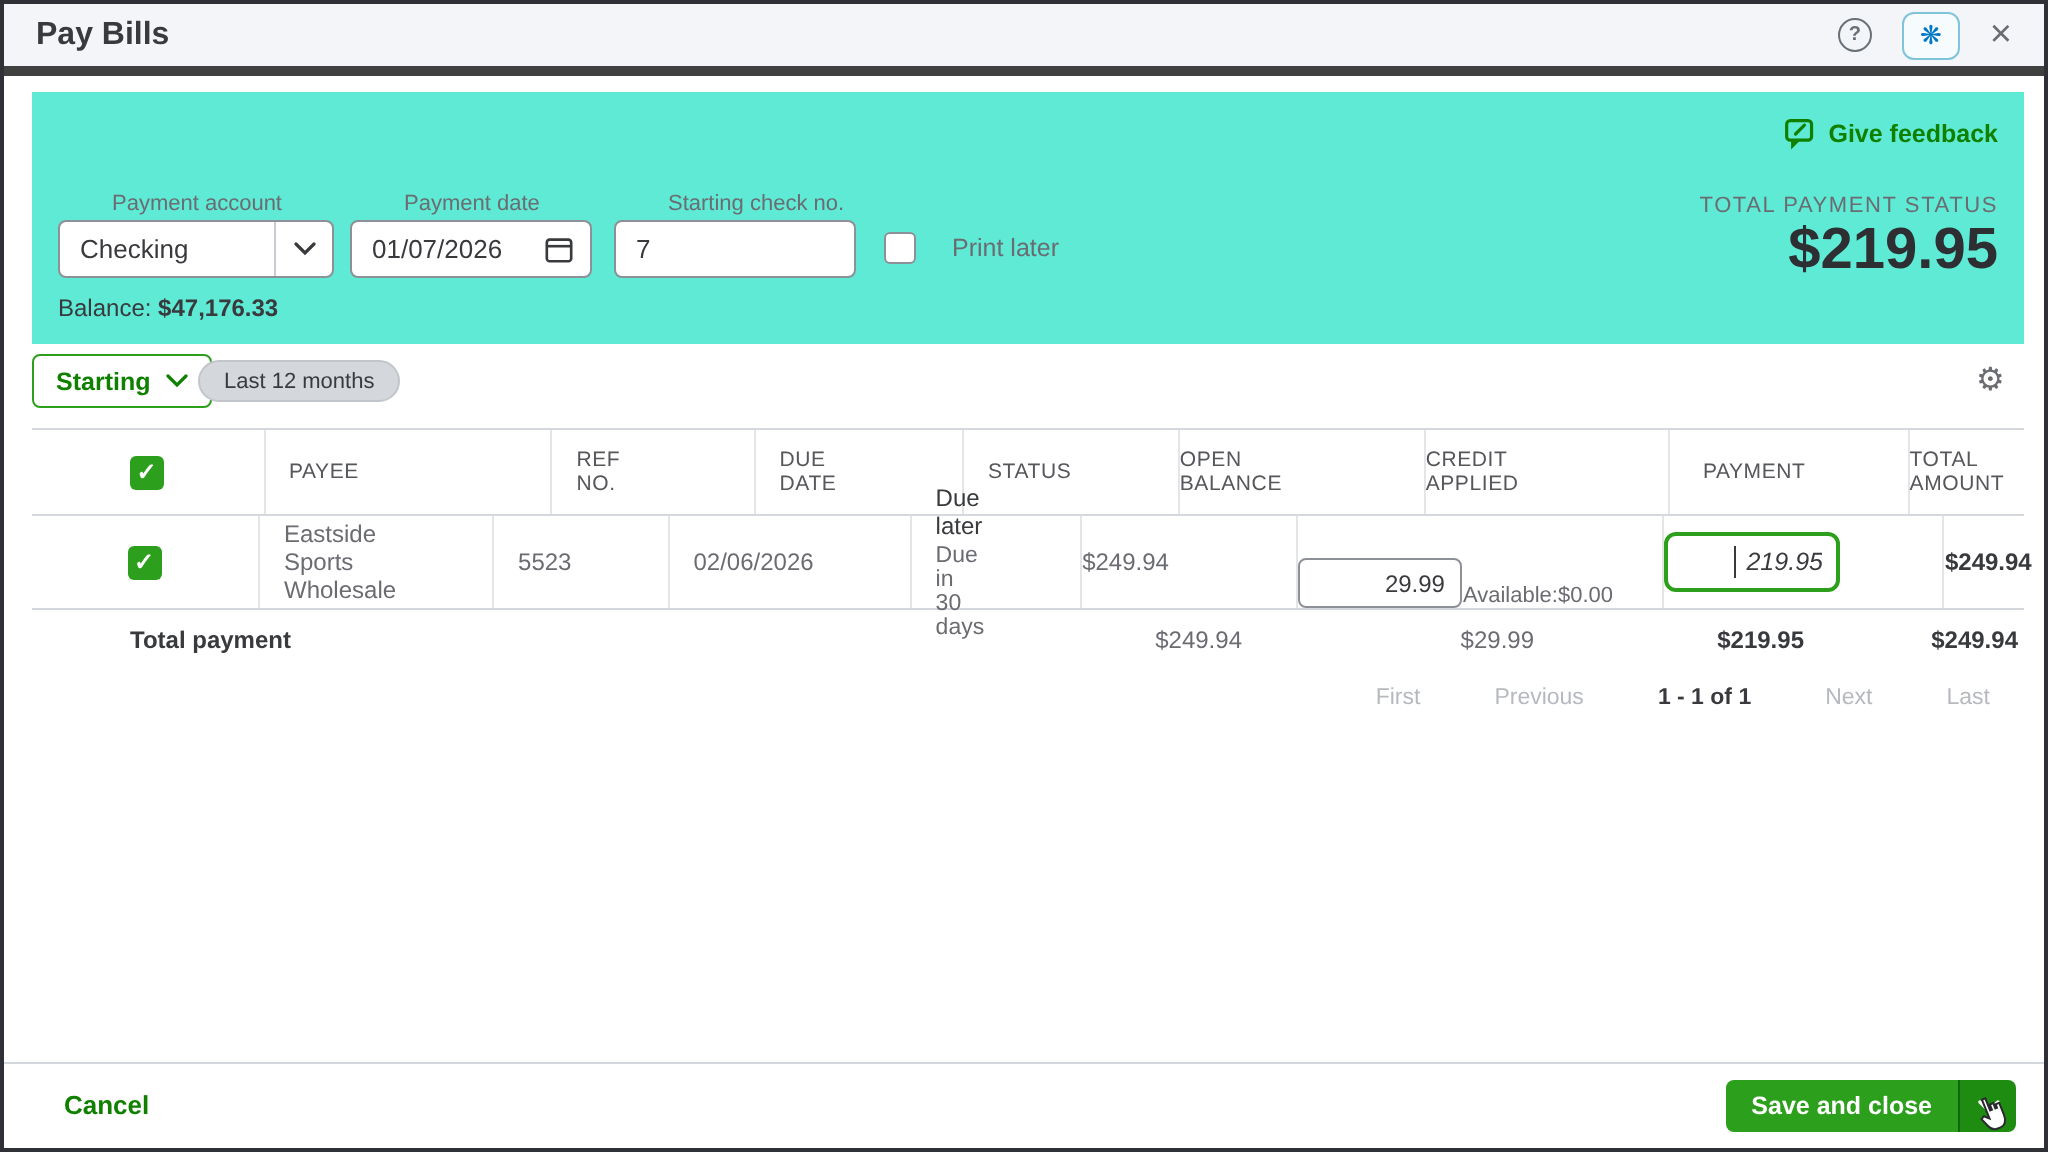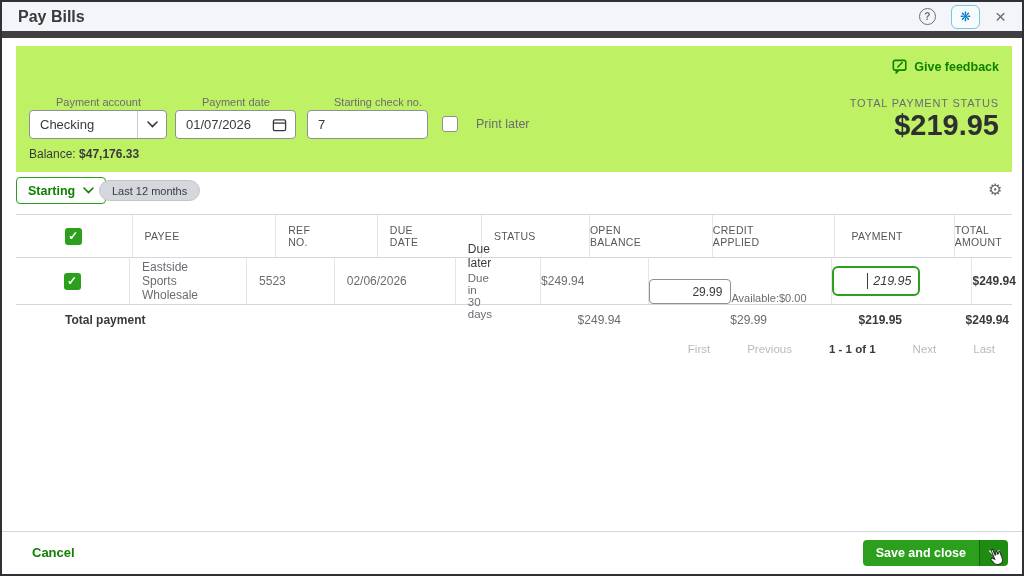--- a/index.html
+++ b/index.html
@@ -3,33 +3,33 @@
 <meta charset="utf-8">
 <style>
   * { box-sizing: border-box; margin: 0; padding: 0; }
   html,body { background:#fff; }
   body { font-family: "Liberation Sans", sans-serif; color:#393a3d; }
   .frame { position:relative; width:1024px; height:576px; background:#fff;
            border:2px solid #303136; overflow:hidden; }
 
   
   .topbar { position:absolute; left:0; top:0; right:0; height:36px; background:#f4f5f8;
-            border-bottom:7px solid #404040; display:flex; align-items:center; padding:0 16px; }
+            border-bottom:5px solid #404040; display:flex; align-items:center; padding:0 16px; }
   .topbar-title { font-size:16px; font-weight:bold; color:#393a3d; flex:1; }
   .topbar-icons { display:flex; align-items:center; gap:15px; }
   .help-circle { width:17px; height:17px; border:1.5px solid #697077; border-radius:50%;
                  display:flex; align-items:center; justify-content:center;
                  font-size:10px; color:#697077; font-weight:bold; cursor:pointer; }
   .sparkle-btn { width:29px; height:24px; border:1.5px solid #7fc4da; border-radius:6px;
                  background:#f6fbfd; display:flex; align-items:center; justify-content:center;
                  color:#0077c5; font-size:13px; cursor:pointer; }
   .close-x { font-size:19px; color:#6b6c72; line-height:1; cursor:pointer; }
 
   
-  .panel { position:absolute; left:14px; top:44px; width:996px; height:126px; background:#bef264; }
+  .panel { position:absolute; left:14px; top:44px; width:996px; height:126px; background:#5eead4; }
   .give-feedback { position:absolute; top:13px; right:13px; display:flex; align-items:center; gap:6px;
                    color:#108000; font-size:12.5px; font-weight:bold; cursor:pointer; }
   .field-label { position:absolute; font-size:11px; color:#6b6c72;padding-left:27px; }
   .lbl-account { left:13px; top:50px; }
   .lbl-date    { left:159px; top:50px; }
   .lbl-check   { left:291px; top:50px; }
   .inputbox { position:absolute; top:64px; height:29px; background:#fff; border:1px solid #8d9096;
               border-radius:4px; font-size:13px; color:#393a3d; display:flex; align-items:center; }
   .select-account { left:13px; width:138px; cursor:pointer; }
   .select-account .sel-text { flex:1; padding-left:10px; }

